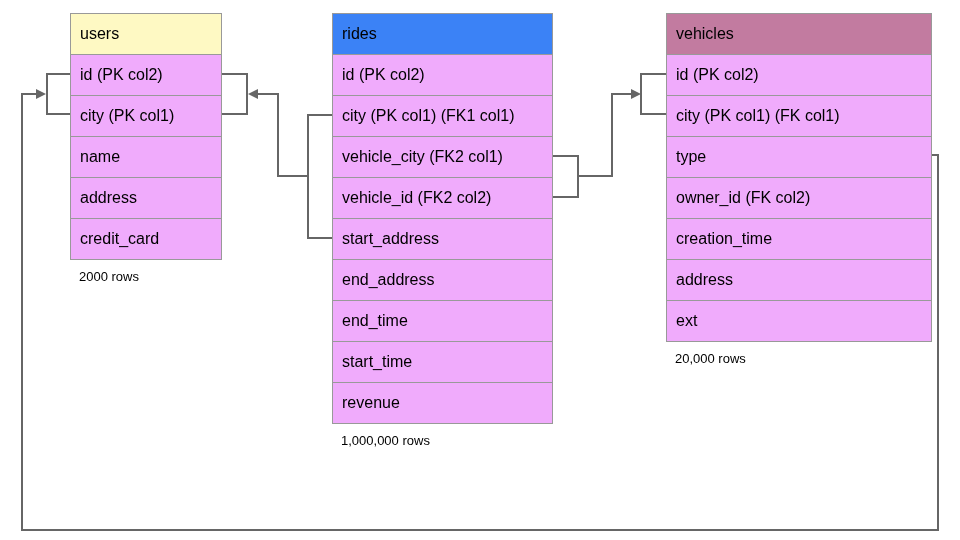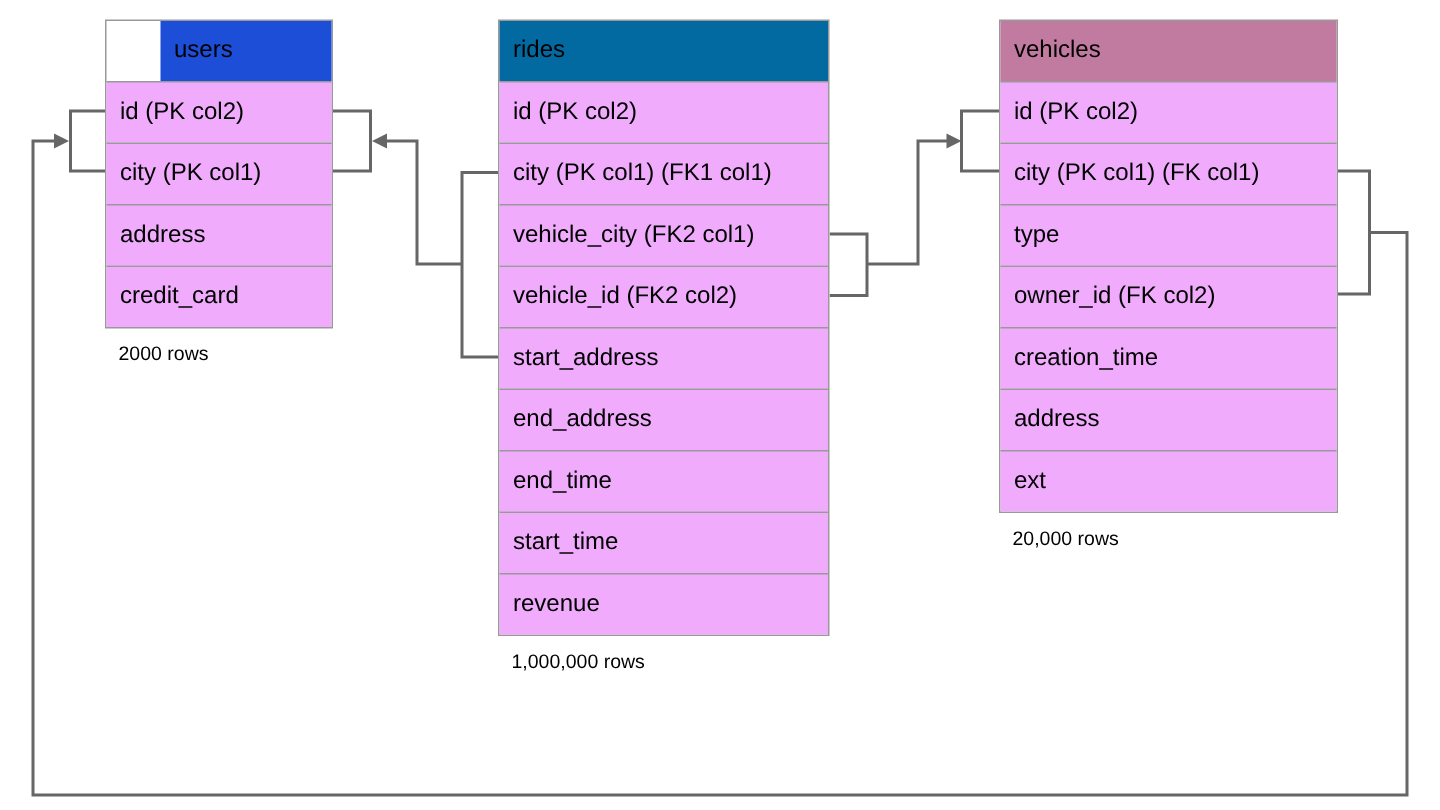--- a/index.html
+++ b/index.html
@@ -14,21 +14,21 @@
   .tablebox{border:1px solid var(--border,#999);background:#fff;}
   .thead{height:40px;line-height:40px;padding-left:9px;font-size:16px;white-space:nowrap;overflow:hidden;}
   .trow{
     height:41px;line-height:40px;border-top:1px solid var(--border,#999);
     padding-left:9px;font-size:16px;box-sizing:border-box;background:#f0abfc;
     white-space:nowrap;overflow:hidden;
   }
   .rowcount{margin:9px 0 0 9px;font-size:13px;}
   #t-users{left:70px;top:13px;width:152px;}
   #t-rides{left:332px;top:13px;width:221px;}
-  #t-vehicles{left:666px;top:13px;width:226px;}
+  #t-vehicles{left:666px;top:13px;width:266px;}
 </style>
 </head>
 <body>
 
 <div id="canvas">
 
   <svg id="connectors" viewBox="0 0 960 540" xmlns="http://www.w3.org/2000/svg">
 
     <g class="fk">
       <path d="M222,74 H247 V114 H222" stroke="#666666"></path>
@@ -47,34 +47,35 @@
     <g class="fk">
       <path d="M888,114 H913 V196 H888" stroke="#666666"></path>
       <path d="M913,155 H938 V530 H22 V94 H37" stroke="#666666"></path>
       <polygon points="46,94 36,89 36,99" fill="#666666"></polygon>
       <path d="M70,74 H47 V114 H70" stroke="#666666"></path>
     </g>
   </svg>
 
   <div class="table-wrap" id="t-users">
     <div class="tablebox">
-      <div class="thead" style="background: #1d4ed8; margin-left: 36px;">users</div>
+      <div class="thead" style="background: #fef9c3;">users</div>
       <div class="rows">
           <div class="trow">id (PK col2)</div>
           <div class="trow">city (PK col1)</div>
+          <div class="trow">name</div>
           <div class="trow">address</div>
           <div class="trow">credit_card</div>
         </div>
     </div>
     <div class="rowcount">2000 rows</div>
   </div>
 
   <div class="table-wrap" id="t-rides">
     <div class="tablebox">
-      <div class="thead" style="background: #0369a1;">rides</div>
+      <div class="thead" style="background: #3b82f6;">rides</div>
       <div class="rows">
           <div class="trow">id (PK col2)</div>
           <div class="trow">city (PK col1) (FK1 col1)</div>
           <div class="trow">vehicle_city (FK2 col1)</div>
           <div class="trow">vehicle_id (FK2 col2)</div>
           <div class="trow">start_address</div>
           <div class="trow">end_address</div>
           <div class="trow">end_time</div>
           <div class="trow">start_time</div>
           <div class="trow">revenue</div>

